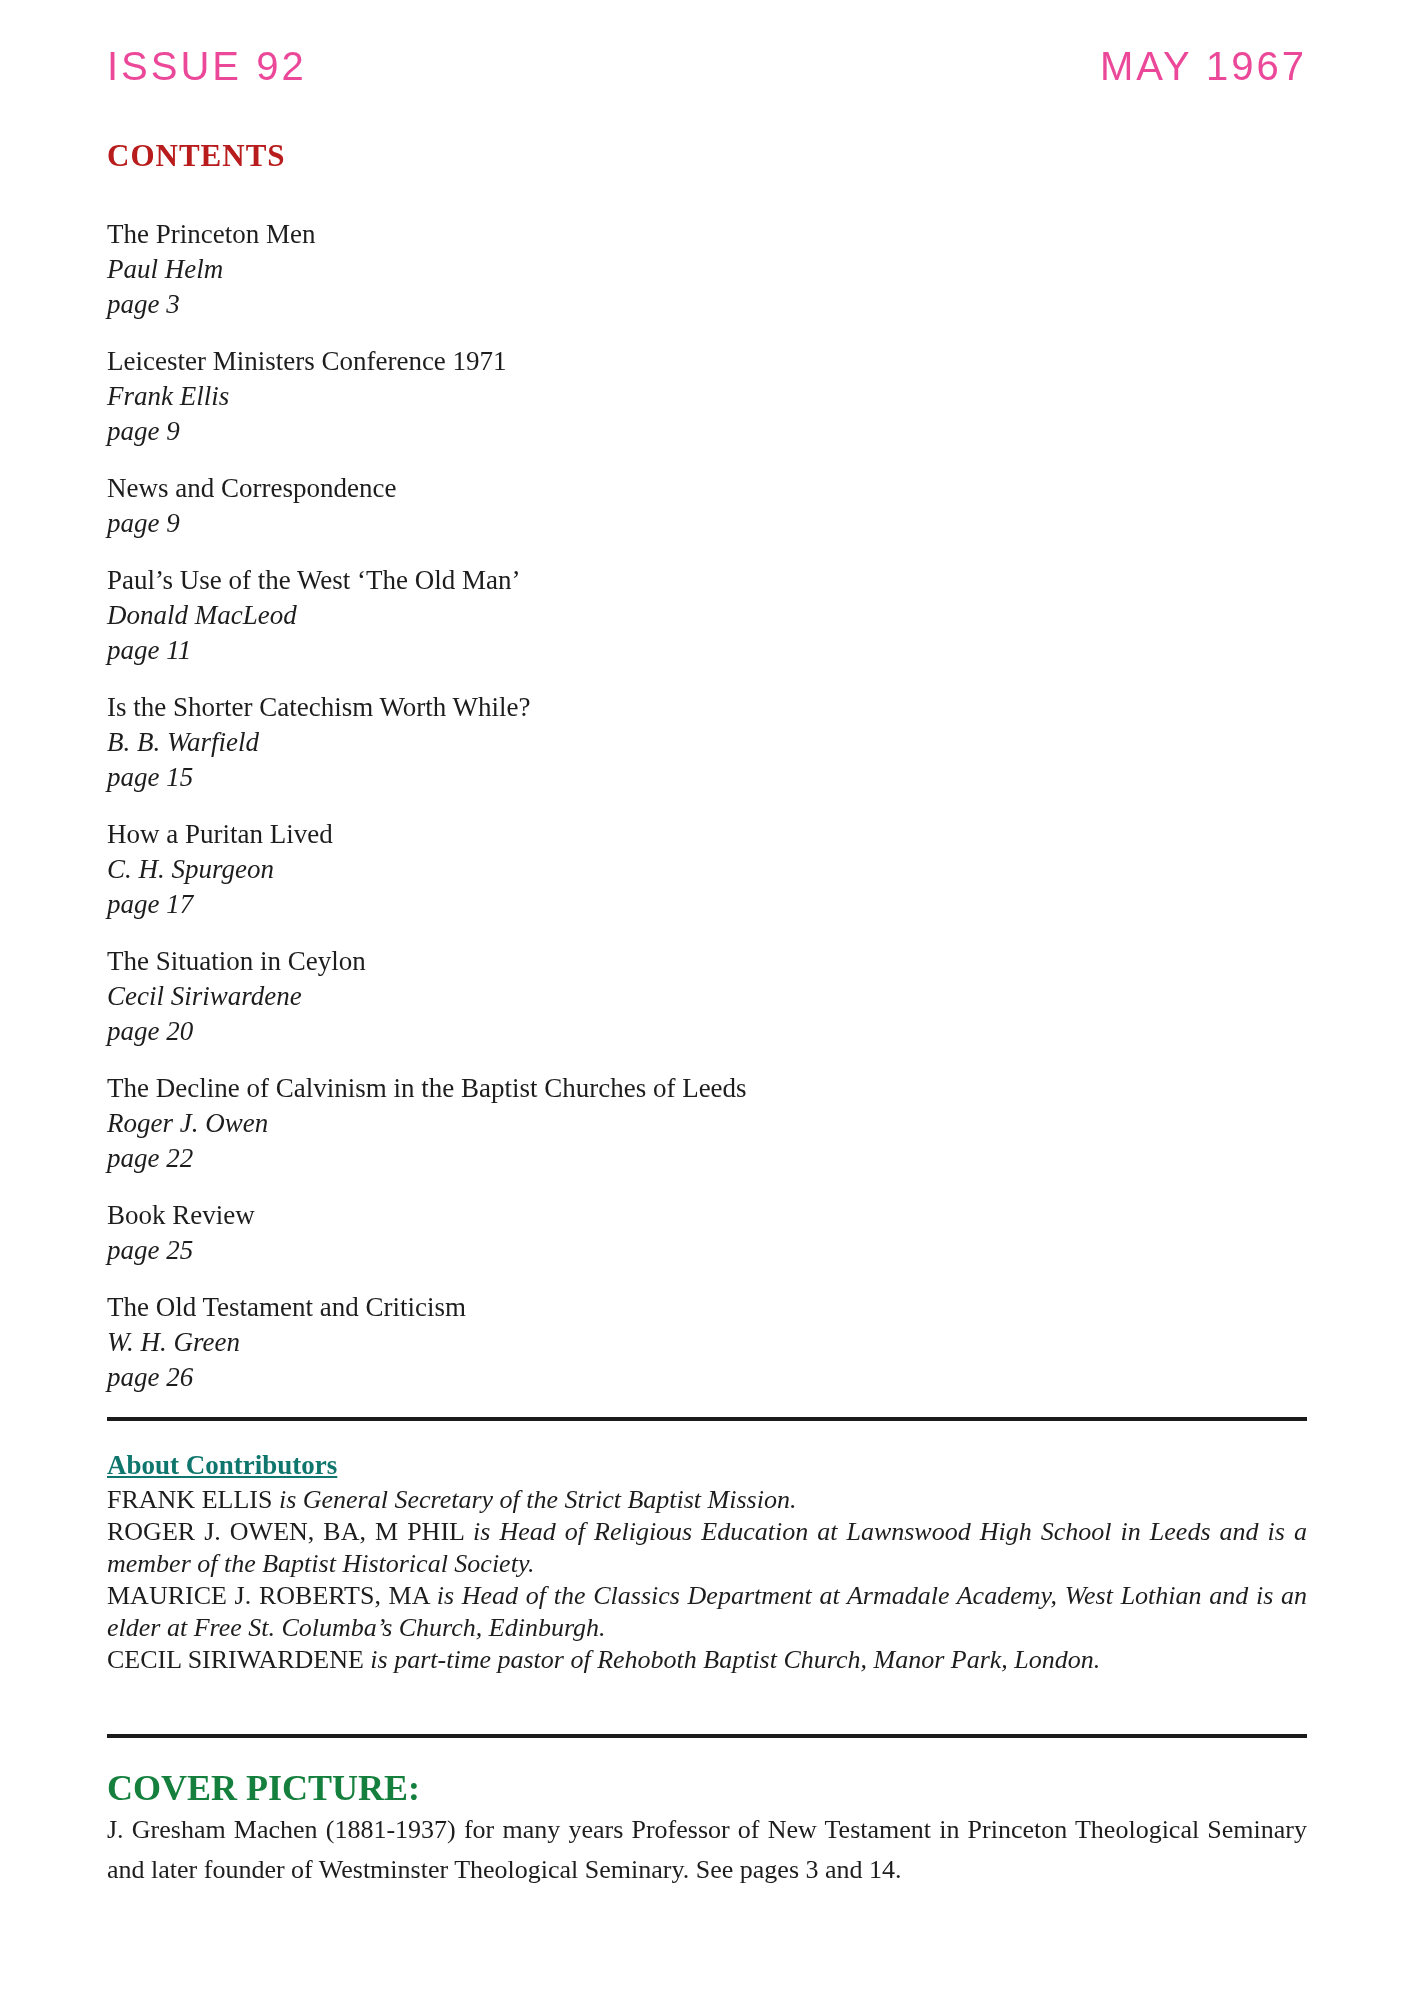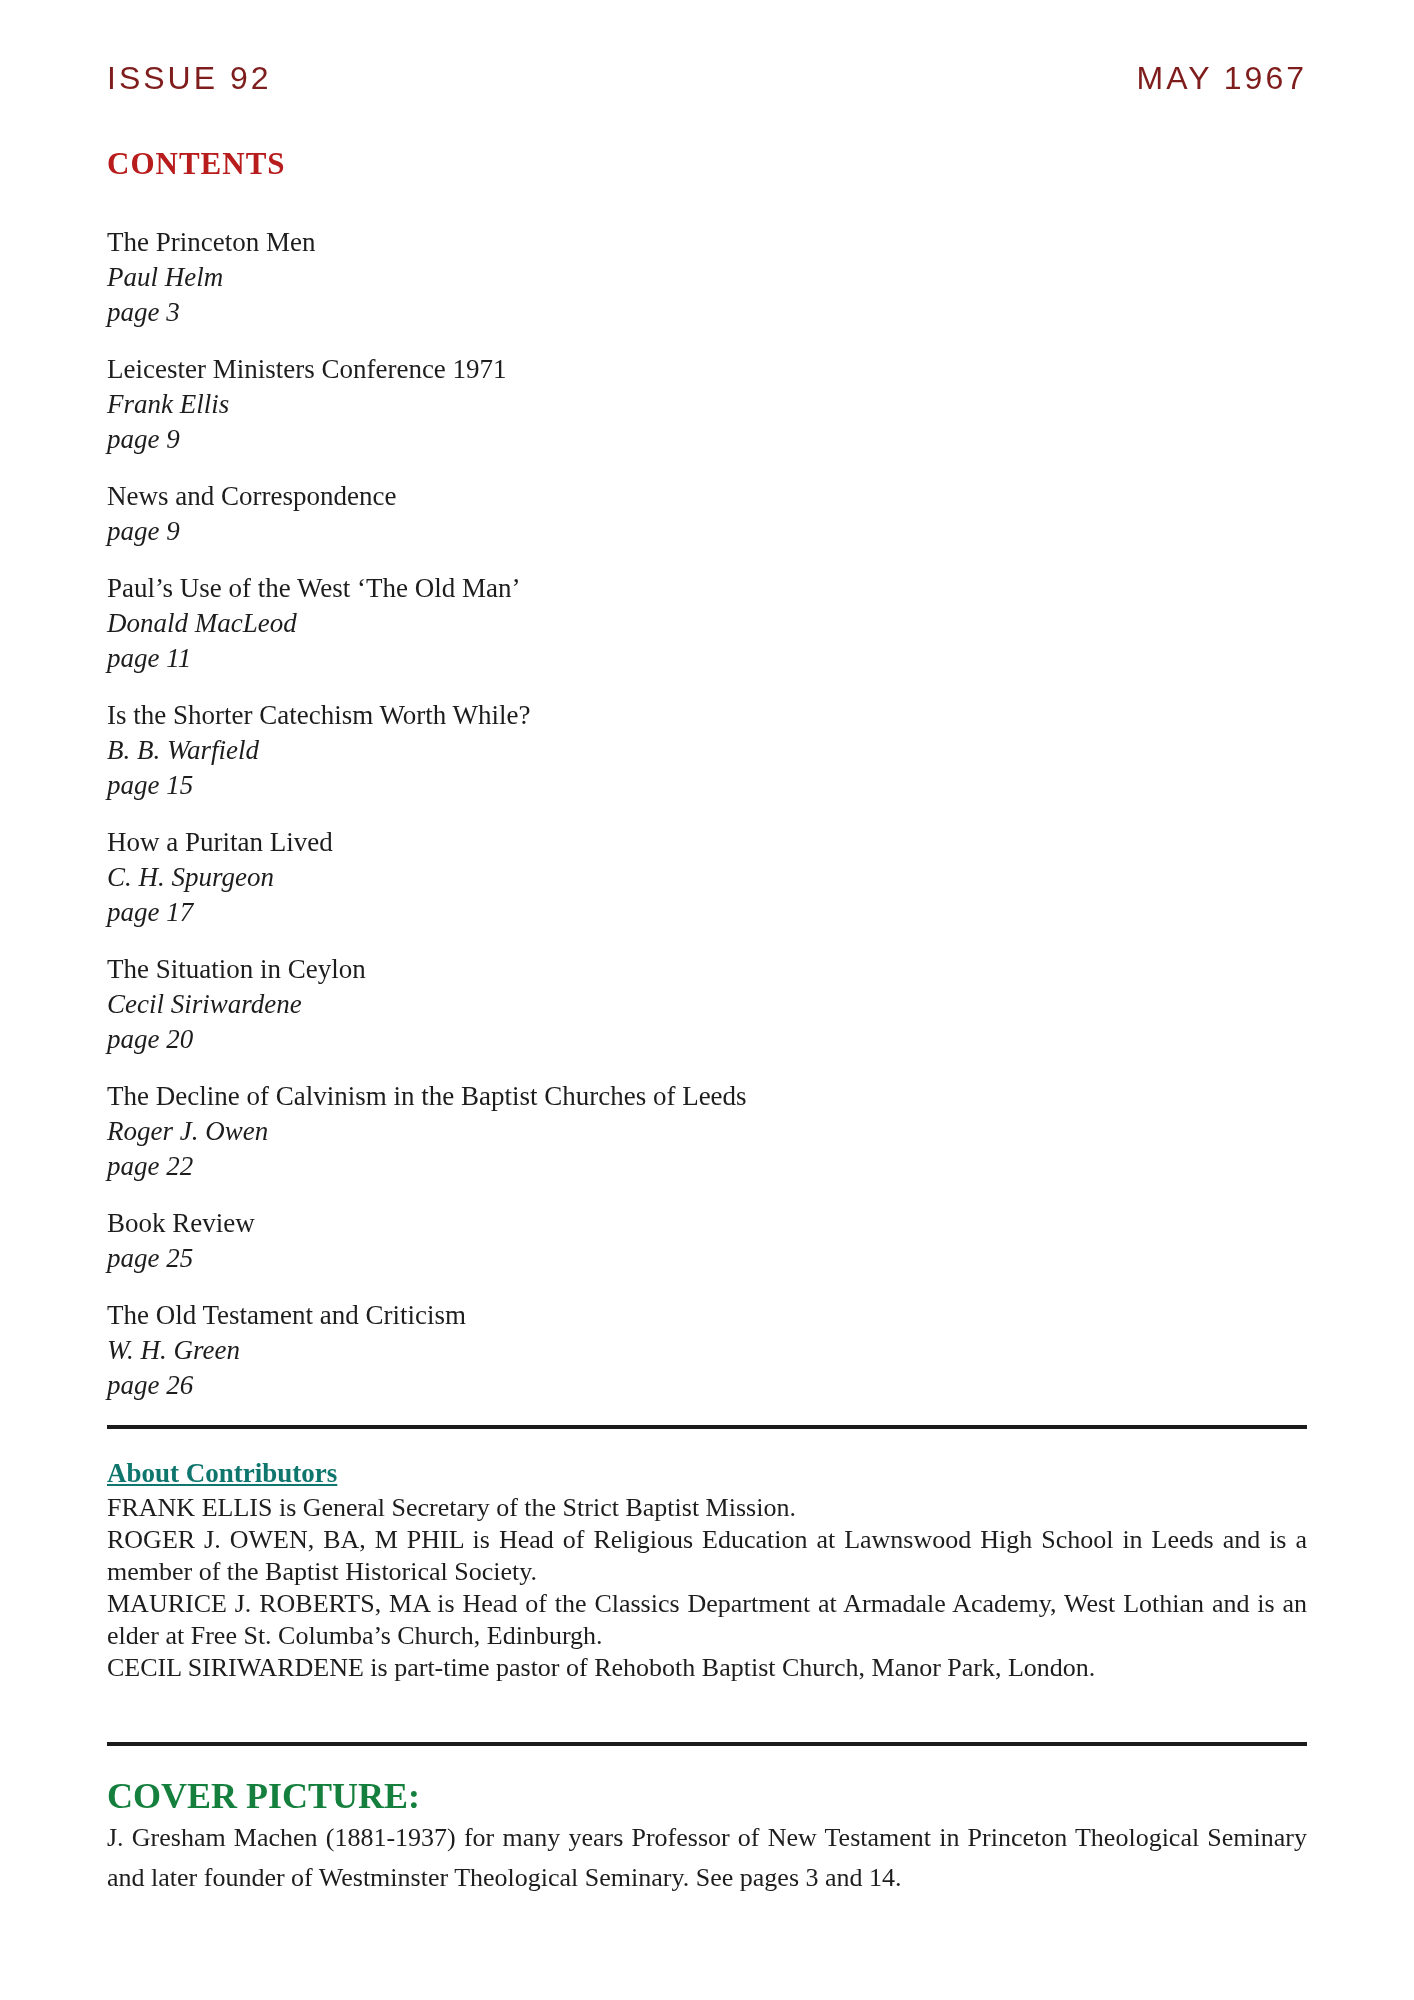--- a/index.html
+++ b/index.html
@@ -19,26 +19,26 @@
     position: absolute;
     left: 107px;
     top: 0;
     width: 1200px;
   }
   
   .masthead {
     display: flex;
     justify-content: space-between;
     align-items: baseline;
-    margin-top: 62px;
+    margin-top: 46px;
     font-family: "Liberation Sans", sans-serif;
-    font-size: 32px;
+    font-size: 40px;
     line-height: 1;
     letter-spacing: 3px;
-    color: #7f1d1d;
+    color: #ec4899;
   }
   
   .contents-heading {
     font-family: "Liberation Serif", serif;
     font-size: 31px;
     line-height: 1;
     font-weight: bold;
     letter-spacing: 1px;
     margin: 54px 0 0 0;
     color: #b91c1c;
@@ -74,21 +74,21 @@
     color: #0f766e;
     text-decoration: underline;
   }
   .contrib {
     font-size: 26px;
     line-height: 32px;
     margin: 0;
     text-align: justify;
   }
   .contrib .cname { font-style: normal; }
-  .contrib .cdesc { }
+  .contrib .cdesc { font-style: italic; }
   
   .cover-heading {
     font-size: 36px;
     line-height: 32px;
     font-weight: bold;
     margin: 34px 0 0 0;
     color: #15803d;
   }
   .cover-text {
     font-size: 26px;

